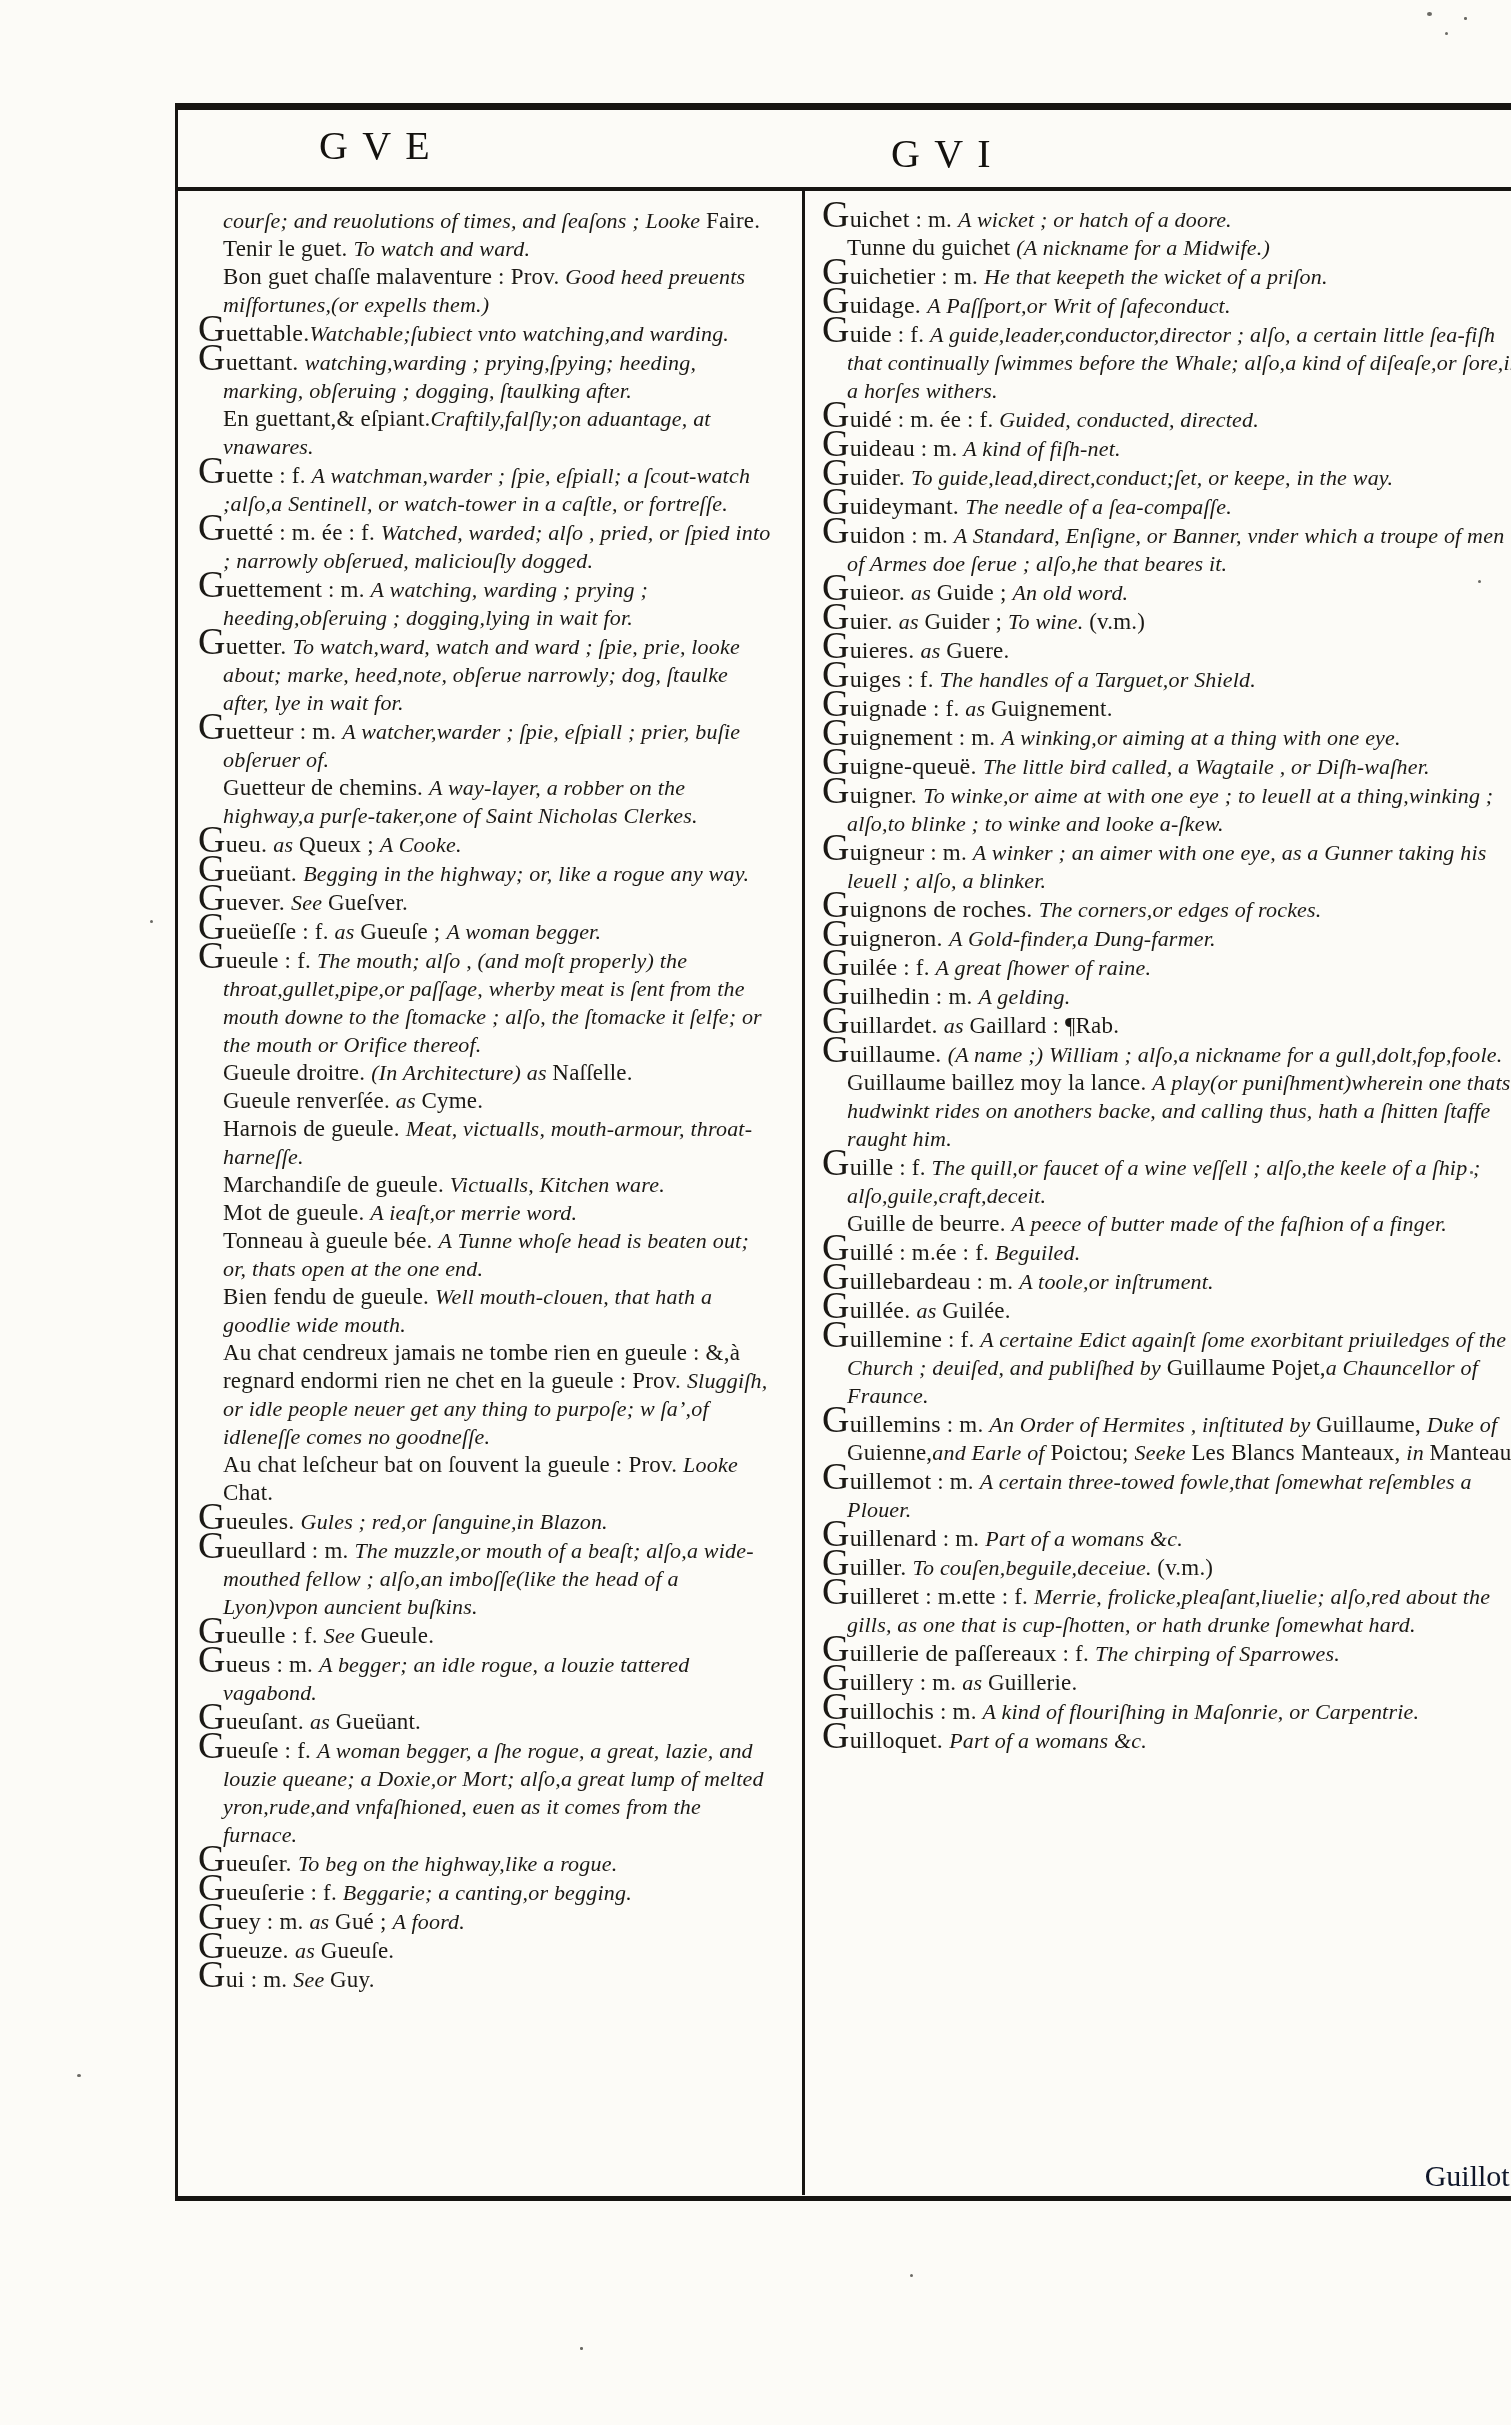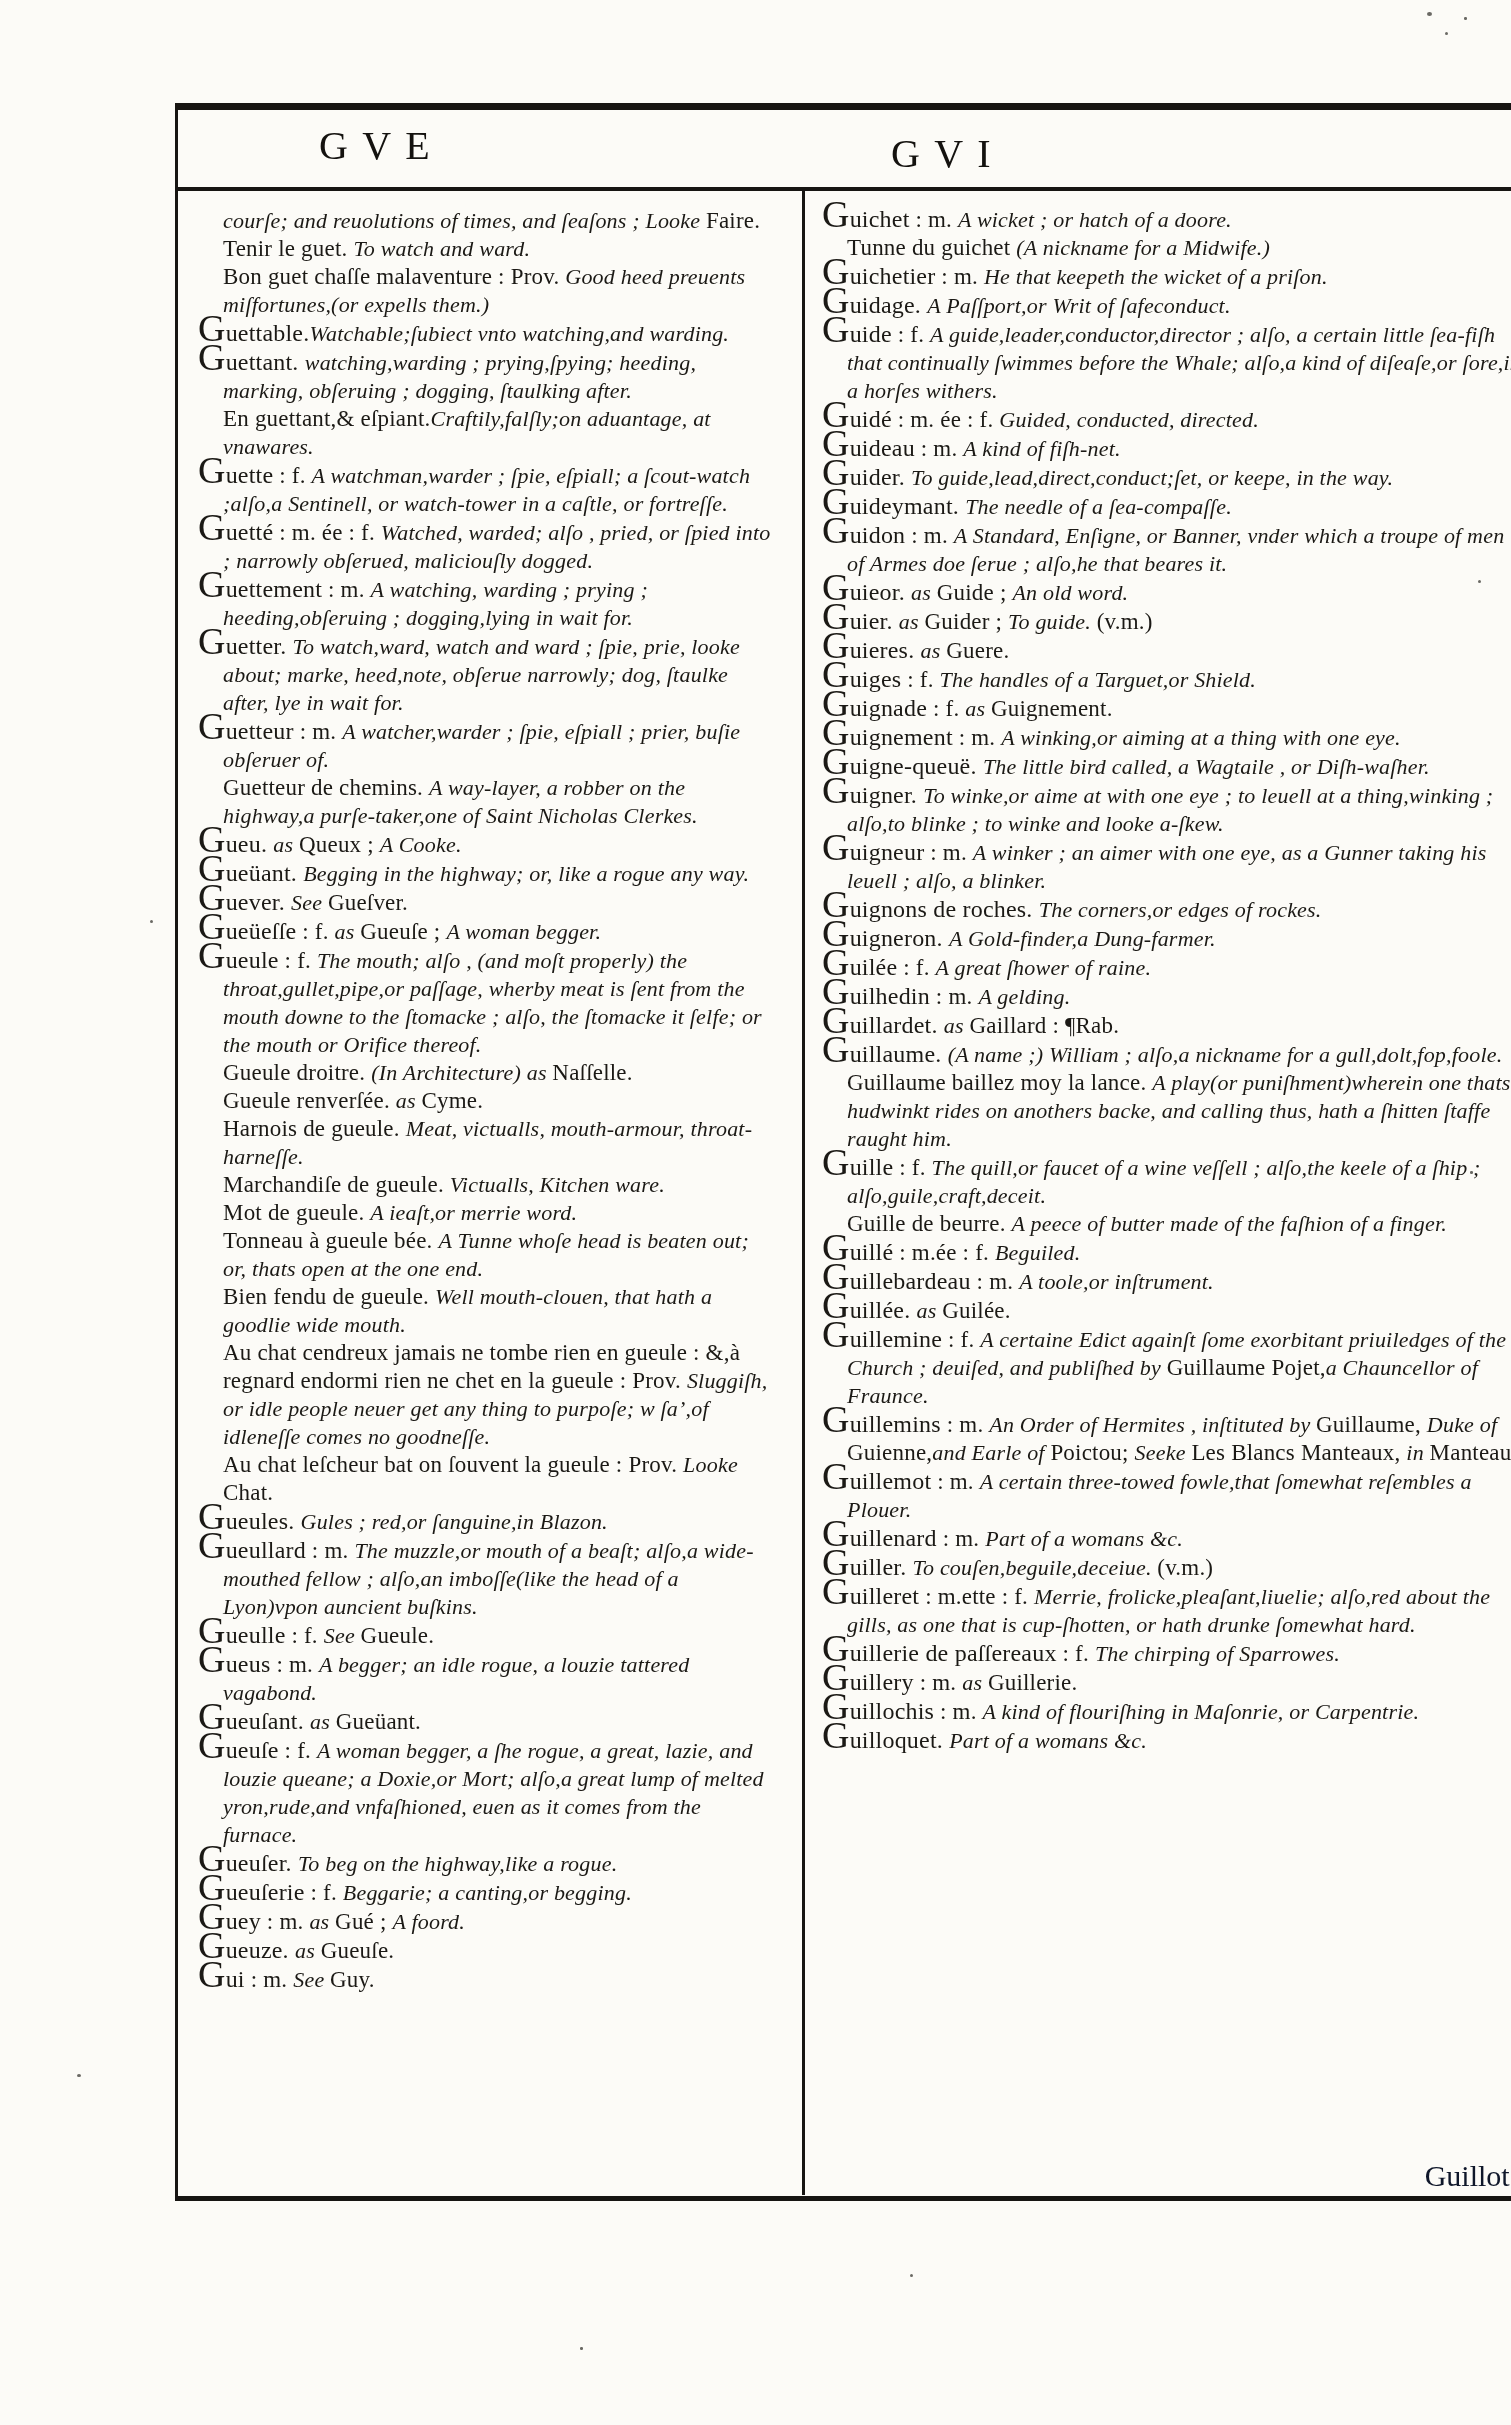--- a/index.html
+++ b/index.html
@@ -132,21 +132,21 @@
           <p class="par sub"><span class="rm">Tunne du guichet </span><span class="it">(A nickname for a Midwife.)</span></p>
           <p class="par entry"><span class="hw"><span class="cap">G</span>uichetier</span><span class="rm"> : m. </span><span class="it">He that keepeth the  wicket  of  a priſon.</span></p>
           <p class="par entry"><span class="hw"><span class="cap">G</span>uidage. </span><span class="it">A Paſſport,or Writ of ſafeconduct.</span></p>
           <p class="par entry"><span class="hw"><span class="cap">G</span>uide</span><span class="rm"> : f. </span><span class="it">A guide,leader,conductor,director ;  alſo,  a certain little ſea-fiſh that continually ſwimmes before the Whale; alſo,a kind of diſeaſe,or ſore,in a horſes withers.</span></p>
           <p class="par entry"><span class="hw"><span class="cap">G</span>uidé</span><span class="rm"> : m. ée : f. </span><span class="it">Guided, conducted, directed.</span></p>
           <p class="par entry"><span class="hw"><span class="cap">G</span>uideau</span><span class="rm"> : m. </span><span class="it">A kind of fiſh-net.</span></p>
           <p class="par entry"><span class="hw"><span class="cap">G</span>uider. </span><span class="it">To guide,lead,direct,conduct;ſet, or keepe, in the way.</span></p>
           <p class="par entry"><span class="hw"><span class="cap">G</span>uideymant. </span><span class="it">The needle of a ſea-compaſſe.</span></p>
           <p class="par entry"><span class="hw"><span class="cap">G</span>uidon</span><span class="rm"> : m. </span><span class="it">A Standard, Enſigne, or Banner, vnder which a troupe of men of Armes doe ſerue ; alſo,he that beares it.</span></p>
           <p class="par entry"><span class="hw"><span class="cap">G</span>uieor. </span><span class="it">as </span><span class="rm">Guide ; </span><span class="it">An old word.</span></p>
-          <p class="par entry"><span class="hw"><span class="cap">G</span>uier. </span><span class="it">as </span><span class="rm">Guider ; </span><span class="it">To guide. </span><span class="rm">(v.m.)</span></p>
+          <p class="par entry"><span class="hw"><span class="cap">G</span>uier. </span><span class="it">as </span><span class="rm">Guider ; </span><span class="it">To wine. </span><span class="rm">(v.m.)</span></p>
           <p class="par entry"><span class="hw"><span class="cap">G</span>uieres. </span><span class="it">as </span><span class="rm">Guere.</span></p>
           <p class="par entry"><span class="hw"><span class="cap">G</span>uiges</span><span class="rm"> : f. </span><span class="it">The handles of a Targuet,or Shield.</span></p>
           <p class="par entry"><span class="hw"><span class="cap">G</span>uignade</span><span class="rm"> : f. </span><span class="it">as </span><span class="rm">Guignement.</span></p>
           <p class="par entry"><span class="hw"><span class="cap">G</span>uignement</span><span class="rm"> : m. </span><span class="it">A winking,or aiming at a thing with one eye.</span></p>
           <p class="par entry"><span class="hw"><span class="cap">G</span>uigne-queuë. </span><span class="it">The little bird called, a Wagtaile , or Diſh-waſher.</span></p>
           <p class="par entry"><span class="hw"><span class="cap">G</span>uigner. </span><span class="it">To winke,or aime at with one eye ; to leuell at a thing,winking ; alſo,to blinke ; to winke and looke a-ſkew.</span></p>
           <p class="par entry"><span class="hw"><span class="cap">G</span>uigneur</span><span class="rm"> : m. </span><span class="it">A winker ;  an aimer with one eye,  as a Gunner taking his leuell ; alſo, a blinker.</span></p>
           <p class="par entry"><span class="hw"><span class="cap">G</span>uignons de roches. </span><span class="it">The corners,or edges of rockes.</span></p>
           <p class="par entry"><span class="hw"><span class="cap">G</span>uigneron. </span><span class="it">A Gold-finder,a Dung-farmer.</span></p>
           <p class="par entry"><span class="hw"><span class="cap">G</span>uilée</span><span class="rm"> : f. </span><span class="it">A great ſhower of raine.</span></p>

